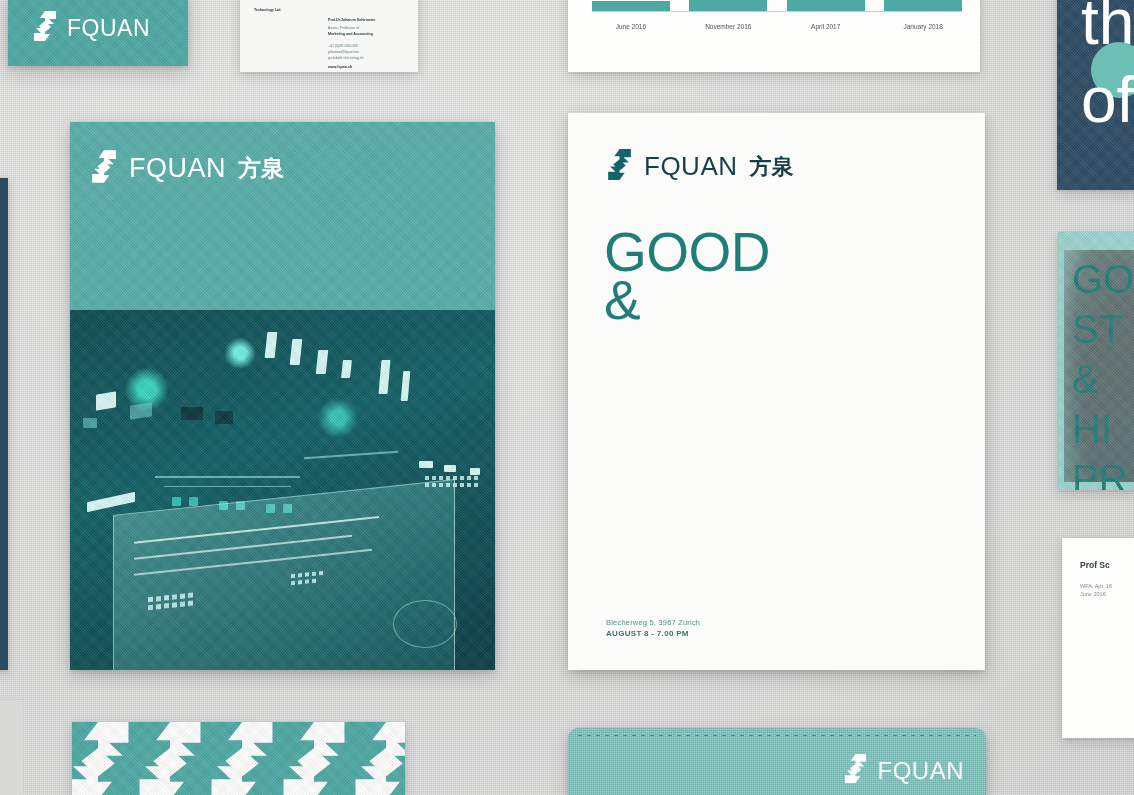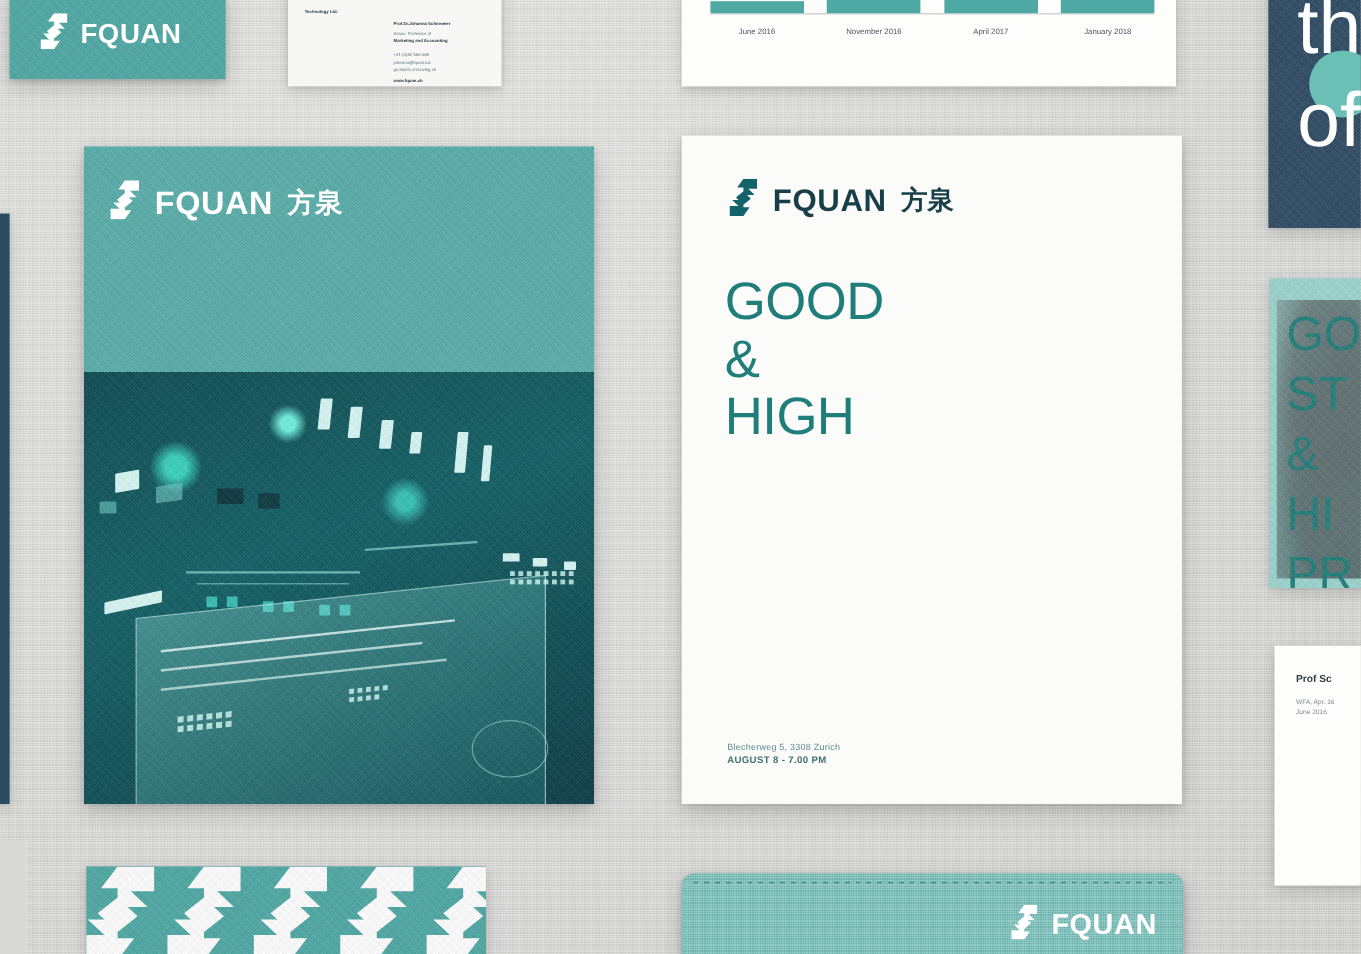--- a/index.html
+++ b/index.html
@@ -29,21 +29,21 @@
   .grain{position:absolute;inset:0;pointer-events:none;
     background:
       repeating-linear-gradient(45deg, rgba(255,255,255,.05) 0 1px, rgba(0,0,0,.04) 1px 2px),
       repeating-linear-gradient(-45deg, rgba(255,255,255,.04) 0 1px, rgba(0,0,0,.03) 1px 2px);
   }
 
   
   .logomark{display:inline-block;vertical-align:middle;}
   .logo-row{display:flex;align-items:center;}
   .logo-word{
-    font-weight:bold;letter-spacing:.5px;
+    font-weight:normal;letter-spacing:.5px;
     font-family:"Liberation Sans", sans-serif;
     white-space:nowrap;
   }
   .logo-cn{font-weight:bold;white-space:nowrap;}
 
   
   #card-topleft{left:8px;top:-6px;width:180px;height:72px;background:#4ea8a4;}
   #card-topleft .inner{position:absolute;left:24px;top:17px;}
 
   
@@ -87,21 +87,21 @@
     background:linear-gradient(155deg, rgba(175,252,240,.30), rgba(40,170,165,.22));
     transform:skewY(-6deg);border:1px solid rgba(220,255,250,.55);}
   .pad-grid{position:absolute;display:grid;gap:3px;}
   .pad{background:rgba(215,255,250,.8);}
   .pcb-circle{position:absolute;border:1px solid rgba(200,255,248,.45);border-radius:50%;}
 
   
   #poster{left:568px;top:113px;width:417px;height:557px;background:#fbfbfa;}
   #poster .p-logo{position:absolute;left:38px;top:36px;}
   #poster .p-head{position:absolute;left:36px;top:115px;right:20px;
-    color:#1f7e7a;font-size:44px;line-height:48px;font-weight:normal;
+    color:#1f7e7a;font-size:55px;line-height:48px;font-weight:normal;
     font-family:"Liberation Sans", sans-serif;letter-spacing:-.5px;}
   #poster .p-foot{position:absolute;left:38px;bottom:32px;color:#5f8e8d;}
   #poster .p-addr{font-size:7.5px;letter-spacing:.2px;}
   #poster .p-date{font-size:8px;font-weight:bold;letter-spacing:.3px;margin-top:2px;color:#3f6f70;}
 
   
   #navy-panel{left:1057px;top:-22px;width:120px;height:212px;background:#2d4a63;overflow:hidden;}
   #navy-panel .n-th{position:absolute;left:24px;top:14px;color:#ffffff;font-size:64px;line-height:60px;font-weight:normal;}
   #navy-panel .n-dot{position:absolute;left:34px;top:64px;width:56px;height:56px;border-radius:50%;background:#6bbfb4;}
   #navy-panel .n-of{position:absolute;left:24px;top:92px;color:#ffffff;font-size:64px;line-height:60px;}
@@ -317,25 +317,24 @@
           <path d="M13 10 L19 16 L13 21 L7 15 Z" fill="#13636a"></path>
         </svg>
       </span>
       <span class="logo-word" style="color:#183f47;font-size:26px;margin-left:11px;">FQUAN</span>
       <span class="logo-cn" style="color:#183f47;font-size:22px;margin-left:12px;">方泉</span>
     </div>
 
     <div class="p-head" id="poster-headline">
         <div>GOOD</div>
         <div>&amp;</div>
-        <div>HIGH</div>
       </div>
 
     <div class="p-foot">
-      <div class="p-addr">Blecherweg 5, 3308 Zurich</div>
+      <div class="p-addr">Blecherweg 5, 3967 Zurich</div>
       <div class="p-date">AUGUST 8 - 7.00 PM</div>
     </div>
   </div>
 
   <div class="piece shadow-lite" id="navy-panel">
     <div class="grain"></div>
     <div class="n-th">th</div>
     <div class="n-dot"></div>
     <div class="n-of">of</div>
   </div>

